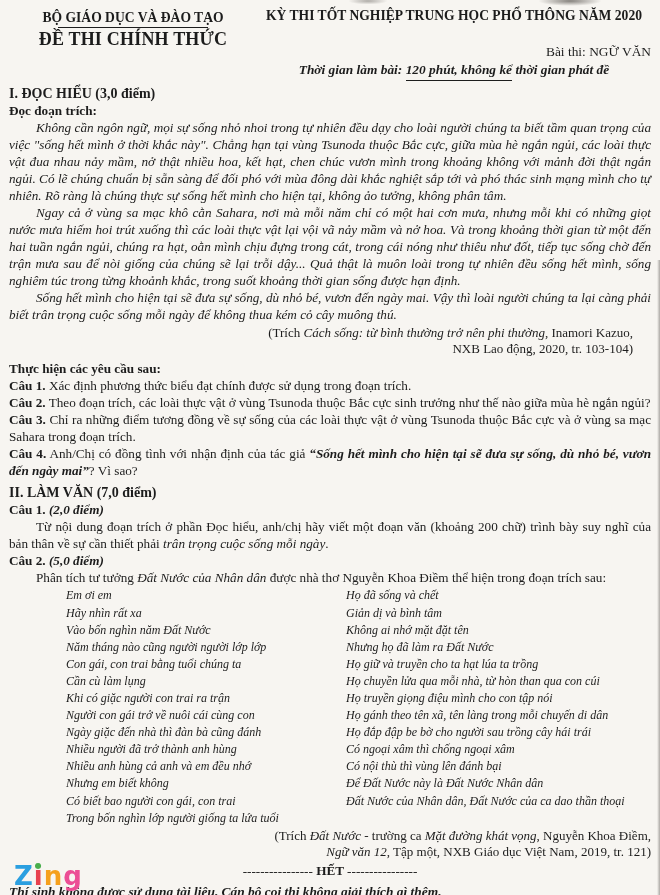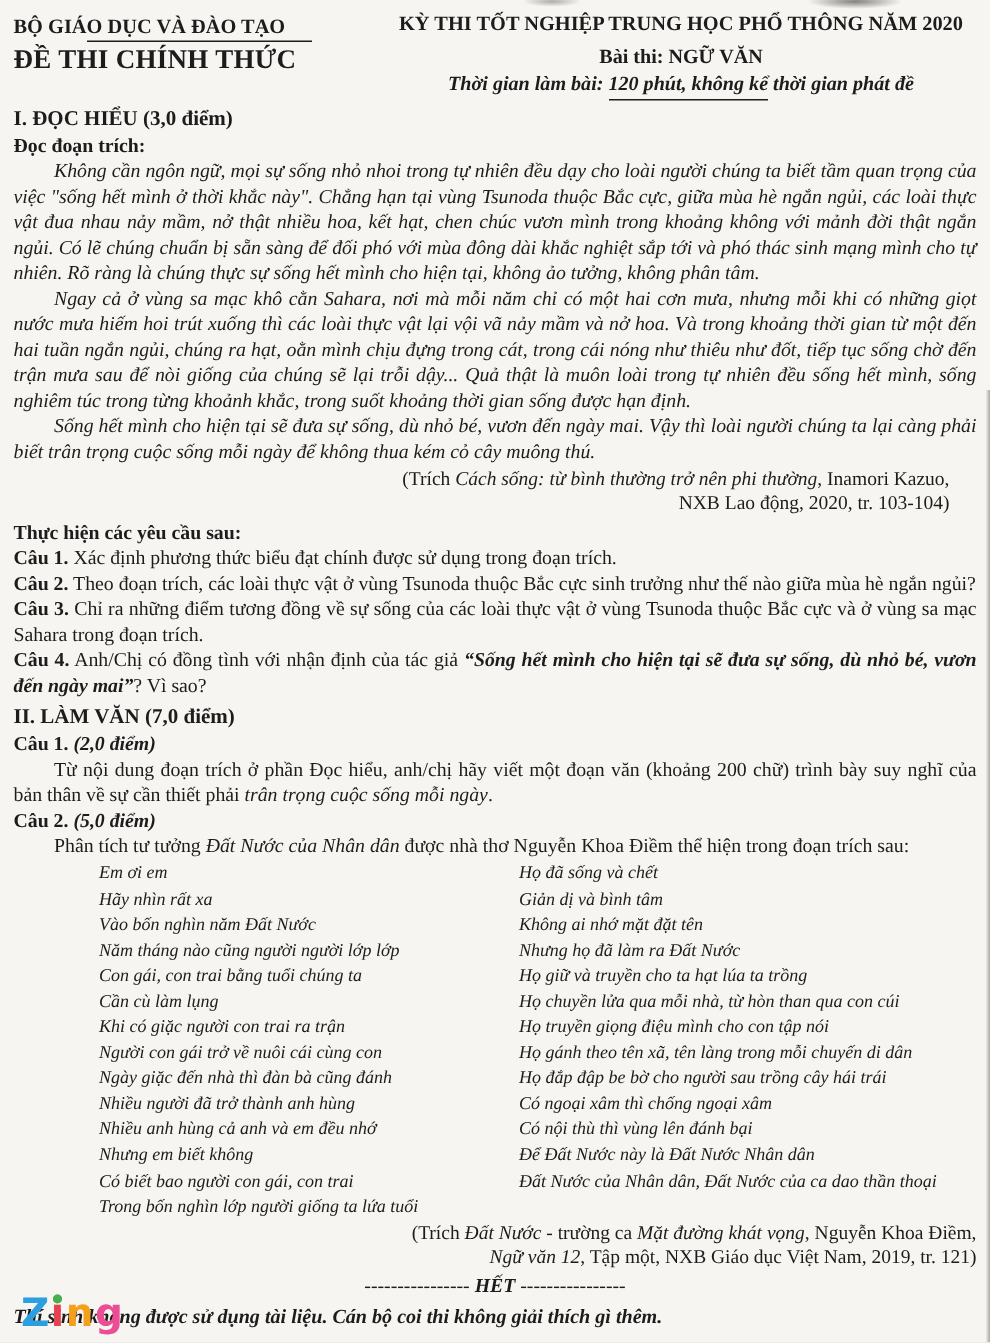--- a/index.html
+++ b/index.html
@@ -11,27 +11,27 @@
   }
   
   .smudges{position:absolute;top:0;left:0;right:0;height:14px;pointer-events:none;
     background:
       radial-gradient(ellipse 45px 7px at 570px 1px, rgba(40,35,30,.55), rgba(40,35,30,0) 70%),
       radial-gradient(ellipse 28px 5px at 368px 1px, rgba(40,35,30,.35), rgba(40,35,30,0) 70%);}
   .edge-right{position:absolute;top:260px;bottom:0;right:0;width:3px;pointer-events:none;
     background:linear-gradient(to left, rgba(30,25,20,.35), rgba(30,25,20,0));}
   
   .header{display:flex;margin-bottom:7px;}
-  .header-left{width:248px;text-align:left;padding-top:2px;}
+  .header-left{width:248px;text-align:center;padding-top:2px;}
   .hl1{font-weight:bold;font-size:13.6px;}
   .hl-rule{width:150px;border-top:1.6px solid #1d1d1d;margin:1px auto 3px auto;height:0;}
   .hl2{font-weight:bold;font-size:18px;letter-spacing:.2px;}
   .header-right{flex:1;text-align:center;}
   .hr1{font-weight:bold;font-size:13.6px;}
-  .hr2{font-weight:bold;font-size:13.4px;margin-top:5px;}
+  .hr2{font-weight:normal;font-size:13.4px;margin-top:19px;text-align:right;}
   .hr3{font-weight:bold;font-style:italic;font-size:13.4px;margin-top:1px;}
   .u-seg{border-bottom:1.5px solid #1d1d1d;padding-bottom:3px;}
   
   .sec-title{font-weight:bold;font-size:14px;margin:2px 0 0 0;}
   .lead{font-weight:bold;margin:0;}
   .passage p{margin:0;text-indent:27px;text-align:justify;font-style:italic;}
   .cite{margin:2px 18px 3px 0;text-align:right;font-size:13px;line-height:16.2px;}
   .cite .it{font-style:italic;}
   .qp{margin:0;text-align:justify;}
   .qlabel{font-weight:bold;}
@@ -40,21 +40,21 @@
   .body-ind{margin:0;text-indent:27px;text-align:justify;}
   .points{font-weight:bold;font-style:italic;}
   
   .poem{display:flex;font-style:italic;font-size:12px;line-height:17.1px;margin-top:1px;}
   .poem-left{width:337px;box-sizing:border-box;padding-left:57px;}
   .poem-right{flex:1;}
   .poem div{white-space:nowrap;}
   .poem-cite{text-align:right;font-size:13px;line-height:16.2px;margin-top:1px;}
   
   .het{text-align:center;font-size:13.2px;margin-top:2px;}
-  .het .b{font-weight:bold;font-style:italic;}
+  .het .b{font-weight:bold;}
   .note{font-weight:bold;font-style:italic;font-size:13.4px;margin-top:4px;}
   
   .watermark{position:absolute;left:14px;bottom:6px;font-family:"DejaVu Sans", sans-serif;
     font-weight:bold;font-size:26px;letter-spacing:1px;line-height:1;}
   .wm-i{position:relative;display:inline-block;}
   .wm-dot{position:absolute;top:-1px;left:50%;transform:translateX(-50%);font-size:8px;line-height:1;}
 </style>
 </head>
 <body>
 

